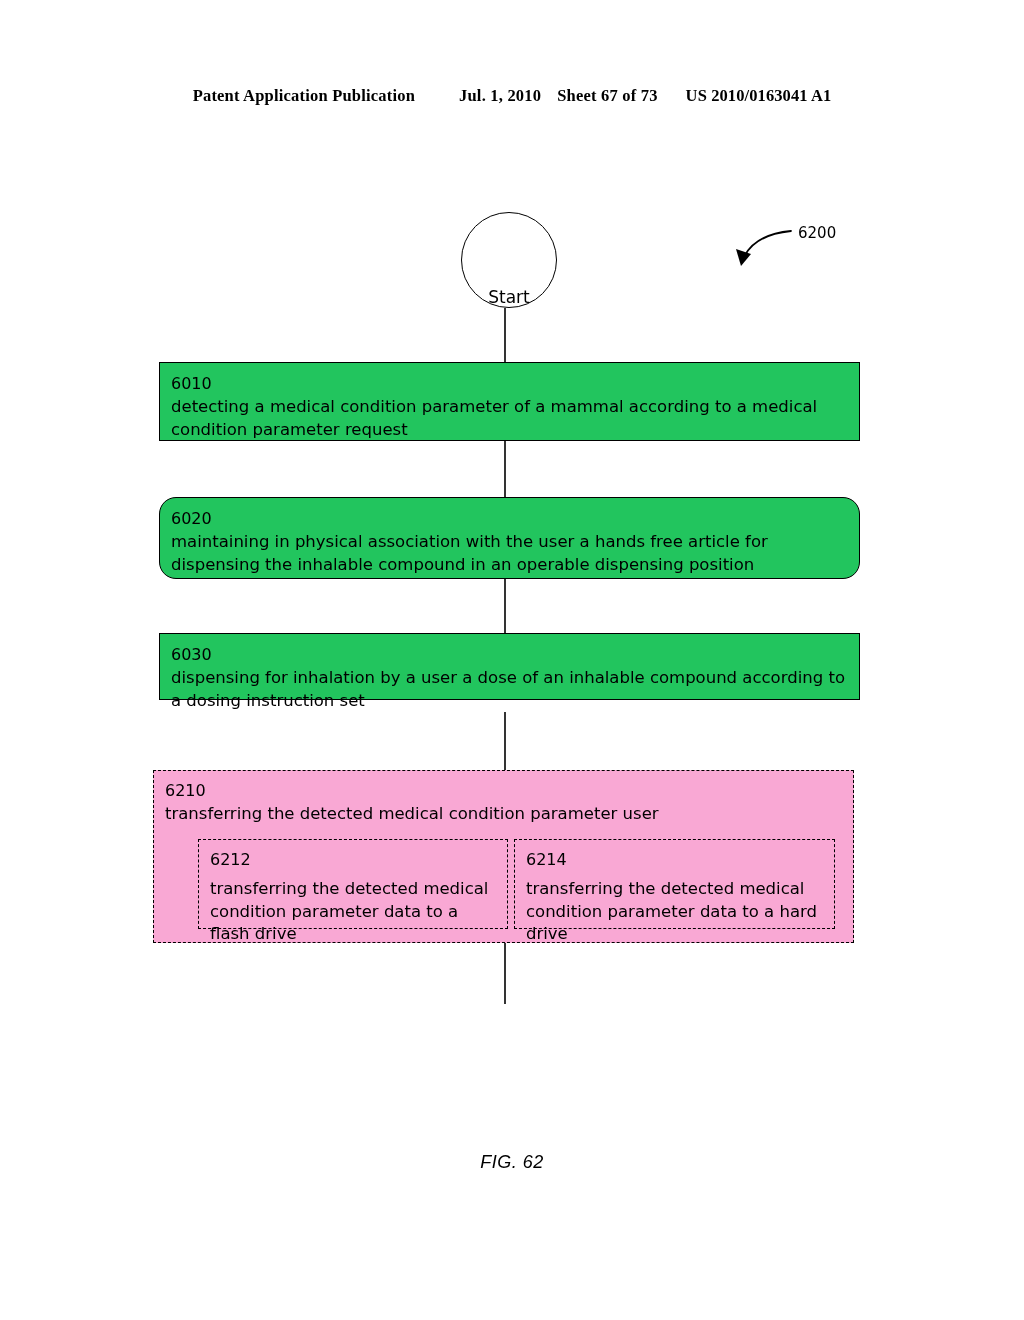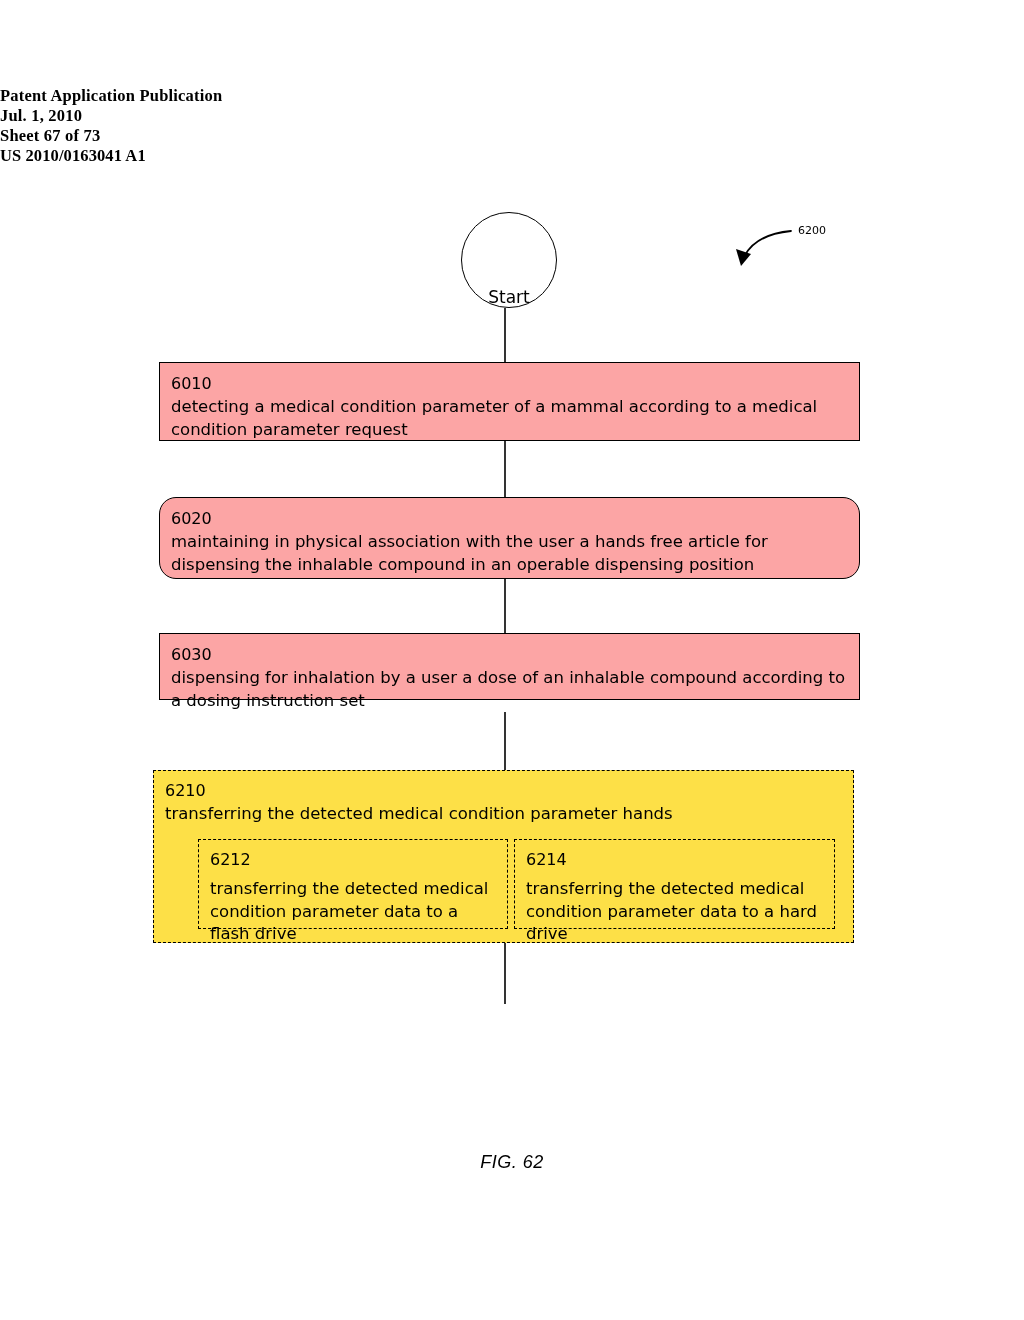--- a/index.html
+++ b/index.html
@@ -23,21 +23,20 @@
     top: 86px;
     width: 1024px;
     display: flex;
     justify-content: center;
     align-items: baseline;
     font-family: "Liberation Serif", serif;
     font-weight: bold;
     font-size: 16.5px;
     letter-spacing: 0.2px;
     white-space: nowrap;
-    flex-direction: column;
   }
   #patent-header .hdr-pub   { margin-right: 44px; }
   #patent-header .hdr-date  { margin-right: 16px; }
   #patent-header .hdr-sheet { margin-right: 28px; }
   #patent-header .hdr-num   { letter-spacing: 0.1px; }
 
   
   #flow-canvas {
     position: absolute;
     left: 0;
@@ -76,21 +75,21 @@
     left: 455px;
     top: 1003px;
     width: 97px;
     height: 90px;
   }
 
   
   .process-box {
     position: absolute;
     box-sizing: border-box;
-    background: #fca5a5;
+    background: #22c55e;
     border: 1.5px solid #000;
     padding: 10px 10px 8px 11px;
   }
   .box-ref {
     font-size: 16px;
     line-height: 21px;
     margin-bottom: 1px;
   }
   .box-text {
     font-size: 16.5px;
@@ -98,21 +97,21 @@
   }
 
   #box-6010 { left: 159px; top: 362px; width: 701px; height: 79px; }
   #box-6020 { left: 159px; top: 497px; width: 701px; height: 82px; border-radius: 17px; }
   #box-6030 { left: 159px; top: 633px; width: 701px; height: 67px; }
 
   
   .dashed-box {
     position: absolute;
     box-sizing: border-box;
-    background: #fde047;
+    background: #f9a8d4;
     border: 1.4px dashed #000;
     padding: 9px 10px 8px 11px;
   }
   #box-6210 {
     left: 153px;
     top: 770px;
     width: 701px;
     height: 173px;
     padding: 9px 0 0 11px;
   }
@@ -131,21 +130,21 @@
     width: 321px;
     height: 90px;
   }
   .sub-box .box-text { font-size: 16.5px; line-height: 22.5px; margin-top: 8px; }
 
   
   #ref-6200-label {
     position: absolute;
     left: 798px;
     top: 224px;
-    font-size: 11px;
+    font-size: 15px;
     white-space: nowrap;
   }
 
   
   #figure-caption {
     position: absolute;
     left: 0;
     top: 1152px;
     width: 1024px;
     text-align: center;
@@ -201,21 +200,21 @@
     <div class="box-text">maintaining in physical association with the user a hands free article for dispensing the inhalable compound in an operable dispensing position</div>
   </div>
 
   <div id="box-6030" class="process-box">
     <div class="box-ref">6030</div>
     <div class="box-text">dispensing for inhalation by a user a dose of an inhalable compound according to a dosing instruction set</div>
   </div>
 
   <div id="box-6210" class="dashed-box">
     <div class="box-ref">6210</div>
-    <div class="box-text">transferring the detected medical condition parameter hands</div>
+    <div class="box-text">transferring the detected medical condition parameter user</div>
 
     <div id="box-6212" class="dashed-box sub-box">
       <div class="box-ref">6212</div>
       <div class="box-text">transferring the detected medical condition parameter data to a flash drive</div>
     </div>
 
     <div id="box-6214" class="dashed-box sub-box">
       <div class="box-ref">6214</div>
       <div class="box-text">transferring the detected medical condition parameter data to a hard drive</div>
     </div>

